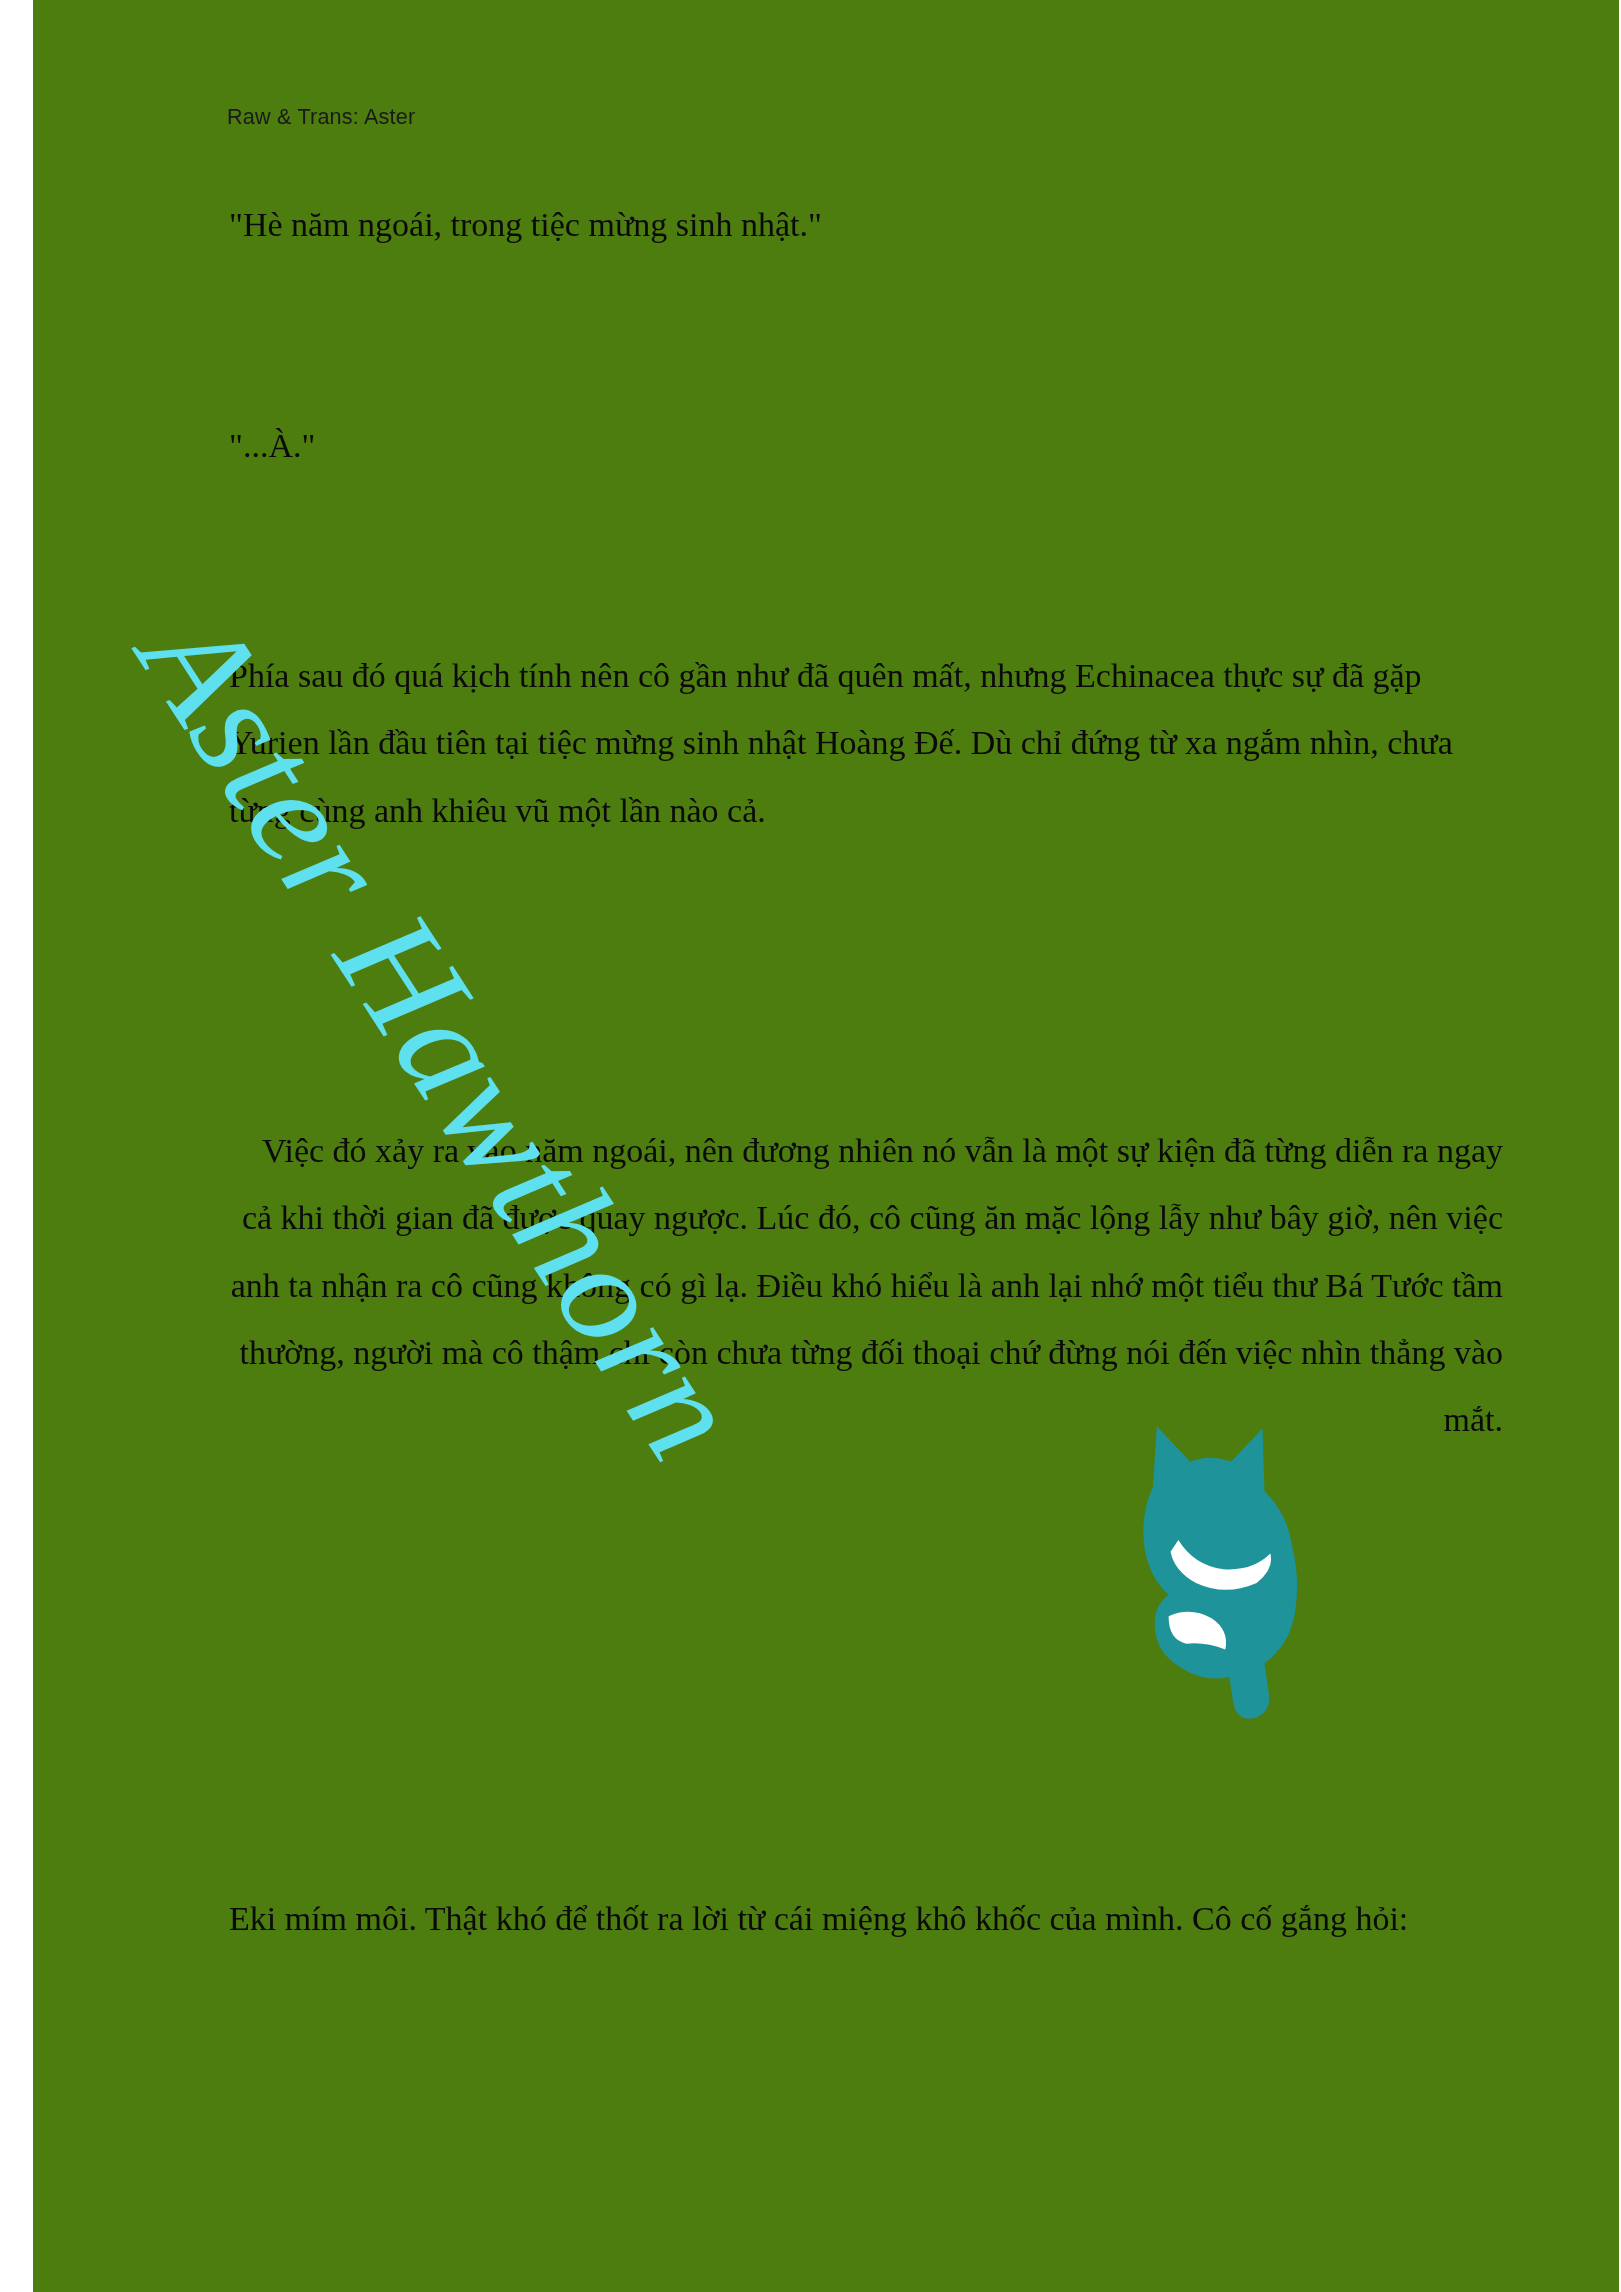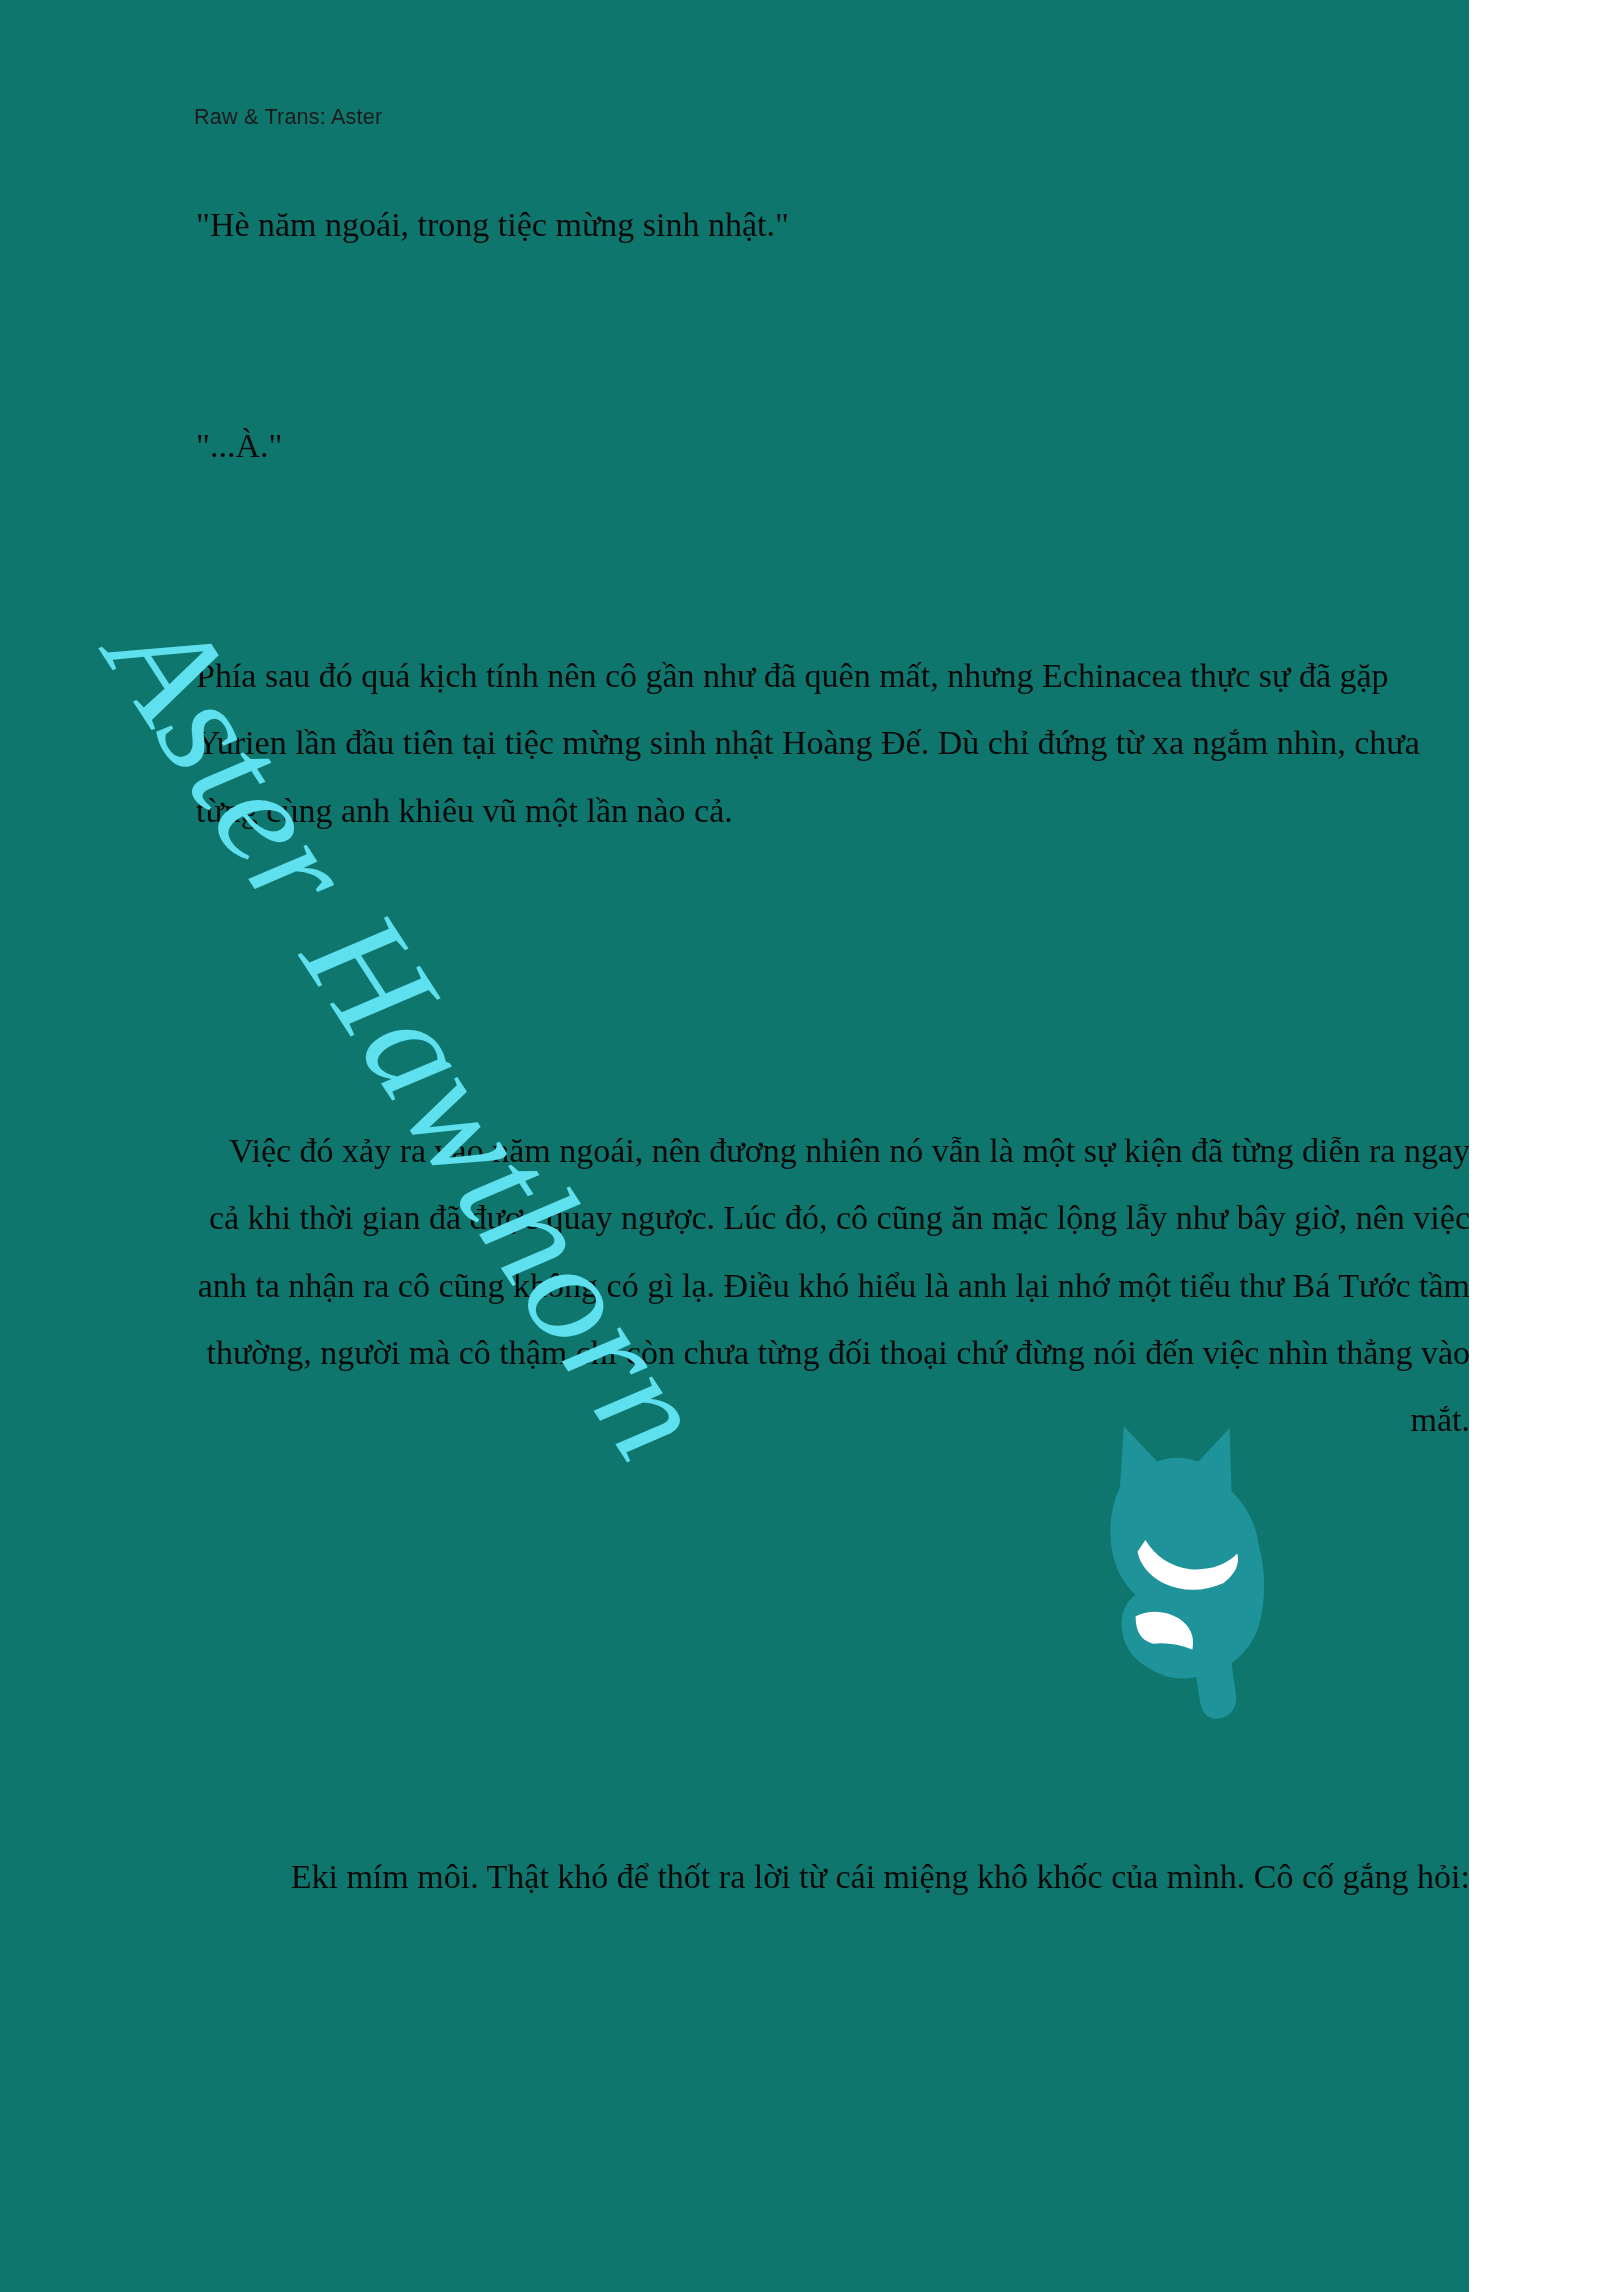--- a/index.html
+++ b/index.html
@@ -6,24 +6,25 @@
     margin: 0;
     padding: 0;
     background: #ffffff;
   }
   body {
     font-family: "Liberation Serif", "DejaVu Serif", serif;
     color: #000000;
   }
   .page {
     position: relative;
-    width: 1469px;
+    width: 1586px;
     height: 2293px;
-    background: #0f766e;
+    background: #4d7c0f;
     overflow: hidden;
+    margin-left: 33px;
   }
 
   
   .page-header {
     position: absolute;
     left: 194px;
     top: 106px;
     font-family: "Liberation Sans", "DejaVu Sans", sans-serif;
     font-size: 21.6px;
     line-height: 1;
@@ -78,21 +79,21 @@
     width: 1274px;
     font-size: 34px;
     line-height: 1.98;
     color: #0a0a0a;
     text-align: left;
   }
   .para.p-quote1 { top: 191px; }
   .para.p-quote2 { top: 412px; }
   .para.p-body1  { top: 642px; }
   .para.p-body2  { top: 1117px; text-align: right; }
-  .para.p-body3  { top: 1843px; text-align: right; }
+  .para.p-body3  { top: 1885px; }
 </style>
 </head>
 <body>
 
 <div class="page">
 
   <div class="page-header">Raw &amp; Trans: Aster</div>
 
   <div class="content">
     <div class="para p-quote1">"Hè năm ngoái, trong tiệc mừng sinh nhật."</div>

